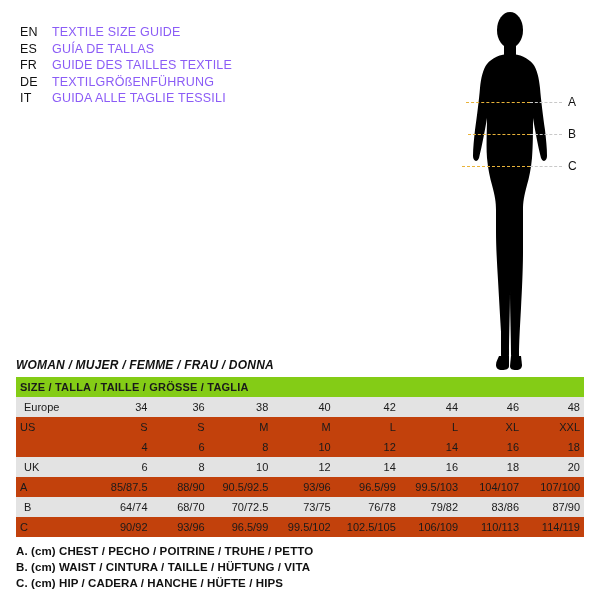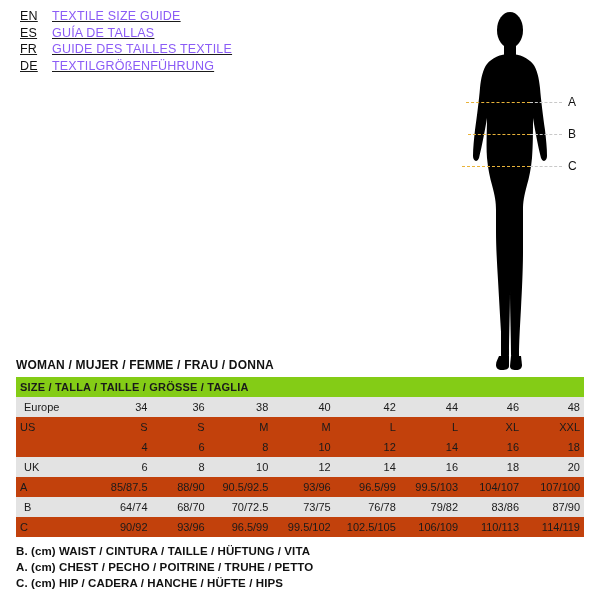--- a/index.html
+++ b/index.html
@@ -17,24 +17,23 @@
   .page {
     position: relative;
     width: 600px;
     height: 600px;
     box-sizing: border-box;
   }
 
   
   .lang-block {
     position: absolute;
-    top: 8px;
+    top: 24px;
     left: 20px;
     width: 300px;
-    text-decoration: underline;
   }
   .lang-row {
     display: flex;
     align-items: baseline;
     font-size: 12.5px;
     line-height: 16.6px;
     letter-spacing: 0.2px;
   }
   .lang-code {
     width: 32px;
@@ -72,20 +71,21 @@
 
   
   .woman-head {
     position: absolute;
     top: 358px;
     left: 16px;
     font-size: 12px;
     font-weight: bold;
     letter-spacing: 0.2px;
     color: #111;
+    font-style: italic;
   }
 
   
   .table-wrap {
     position: absolute;
     top: 377px;
     left: 16px;
     width: 568px;
   }
   table.size-table {
@@ -144,20 +144,24 @@
       <span class="lang-code">ES</span>
       <span class="lang-text">GUÍA DE TALLAS</span>
     </div>
     <div class="lang-row">
       <span class="lang-code">FR</span>
       <span class="lang-text">GUIDE DES TAILLES TEXTILE</span>
     </div>
     <div class="lang-row">
       <span class="lang-code">DE</span>
       <span class="lang-text">TEXTILGRÖßENFÜHRUNG</span>
+    </div>
+    <div class="lang-row">
+      <span class="lang-code">IT</span>
+      <span class="lang-text">GUIDA ALLE TAGLIE TESSILI</span>
     </div>
   </div>
 
   <div class="figure-wrap">
     <svg class="figure-svg" width="160" height="370" viewBox="0 0 160 370">
       <g fill="#000000">
 
         <ellipse cx="80" cy="24" rx="13" ry="18"></ellipse>
 
         <rect x="74" y="39" width="12" height="12"></rect>
@@ -303,18 +307,18 @@
           <td class="val">102.5/105</td>
           <td class="val">106/109</td>
           <td class="val">110/113</td>
           <td class="val">114/119</td>
         </tr>
       </tbody>
     </table>
   </div>
 
   <div class="legend">
+    <div>A. (cm) CHEST / PECHO / POITRINE / TRUHE / PETTO</div>
     <div>B. (cm) WAIST / CINTURA / TAILLE / HÜFTUNG / VITA</div>
-    <div>A. (cm) CHEST / PECHO / POITRINE / TRUHE / PETTO</div>
     <div>C. (cm) HIP / CADERA / HANCHE / HÜFTE / HIPS</div>
   </div>
 
 </div>
 
 </body></html>

